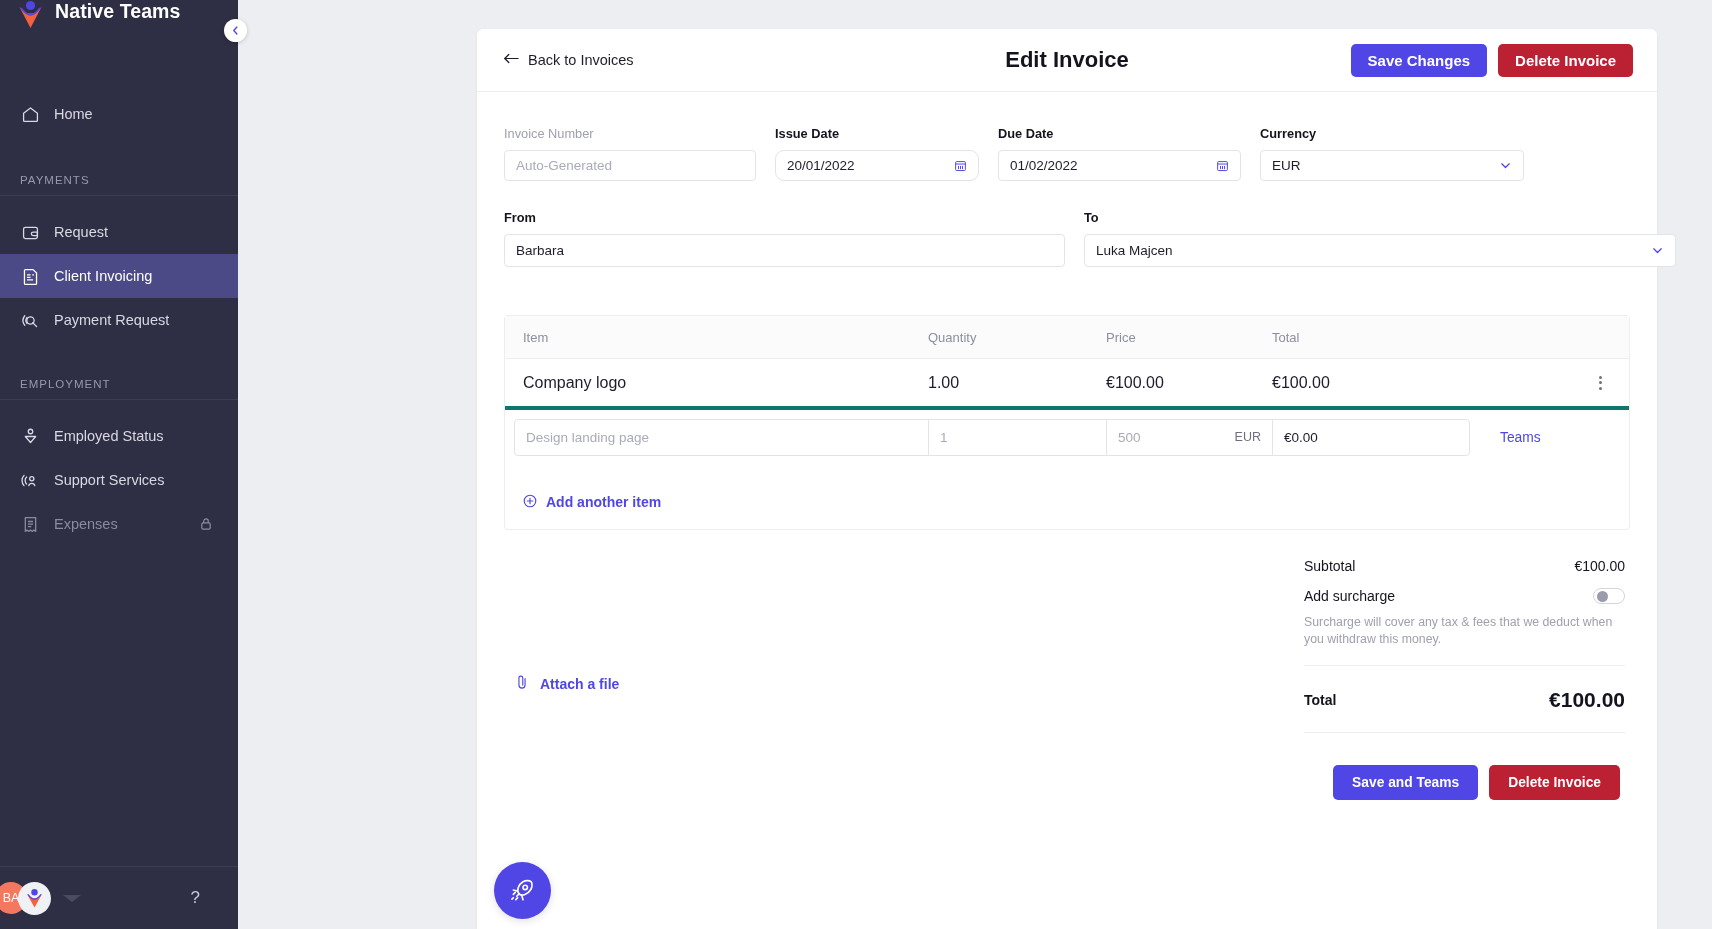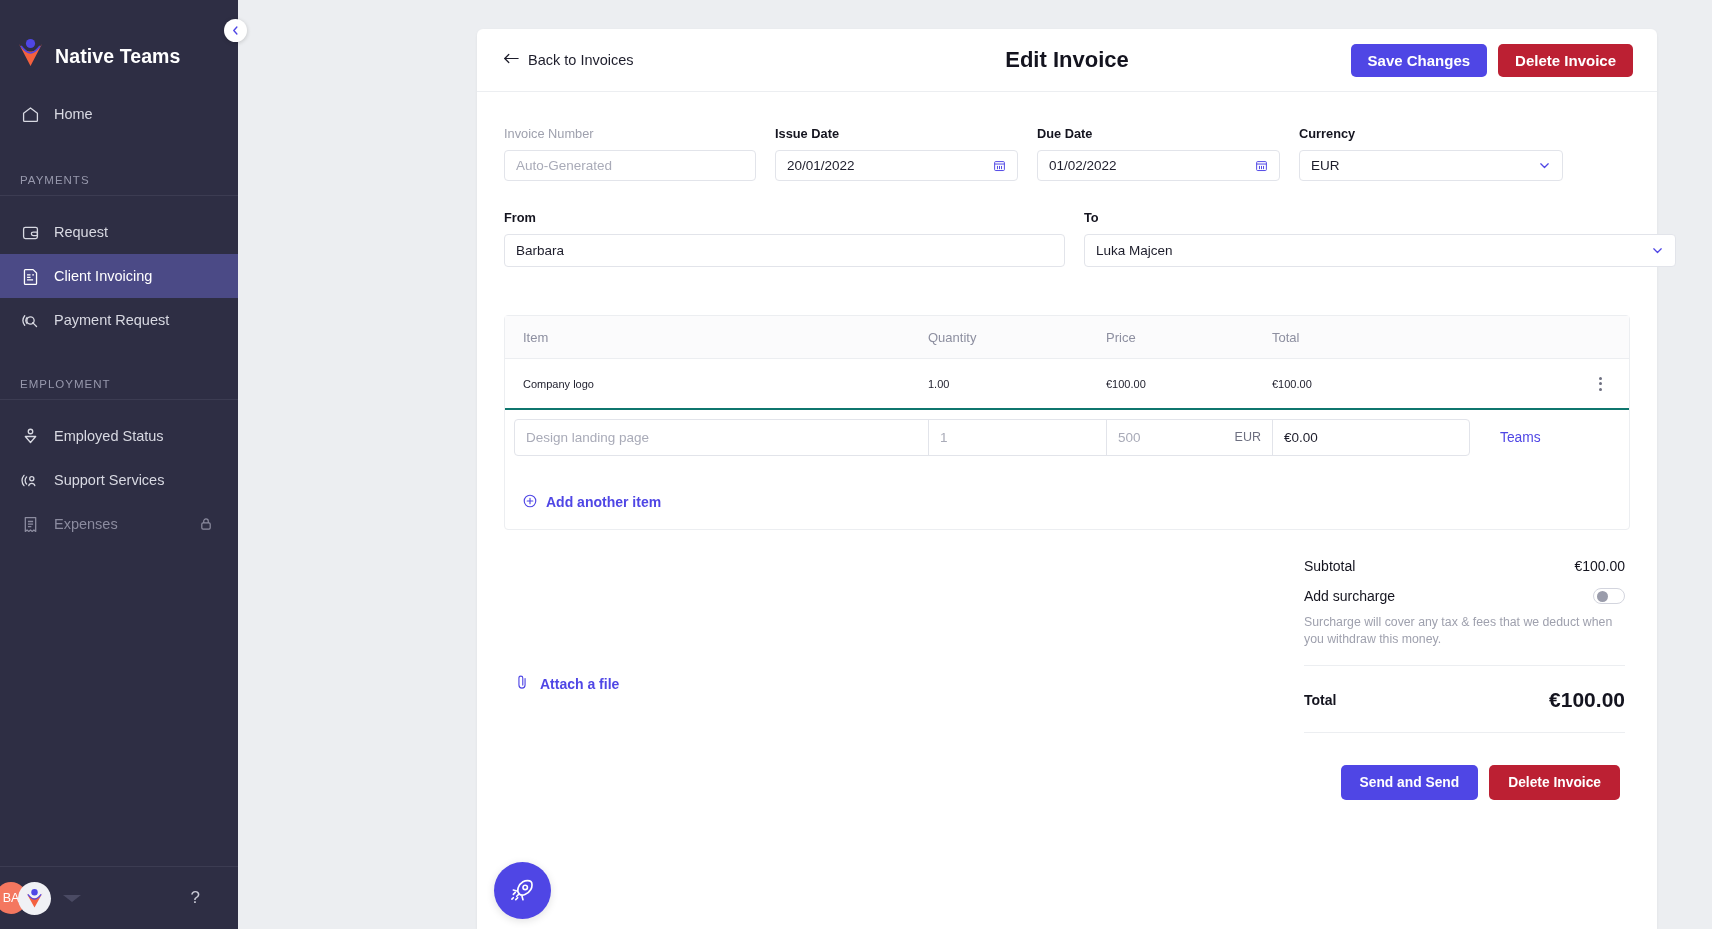--- a/index.html
+++ b/index.html
@@ -27,21 +27,21 @@
     display: flex;
     flex-direction: column;
     flex-shrink: 0;
     position: relative;
     z-index: 5;
   }
 
   .brand {
     height: 68px;
     display: flex;
-    align-items: flex-end;
+    align-items: flex-start;
     padding-left: 17px;
     gap: 11px;
   }
   .brand-logo { width: 27px; height: 30px; flex-shrink: 0; }
   .brand-name {
     color: #ffffff;
     font-size: 19.5px;
     font-weight: bold;
     letter-spacing: .1px;
   }
@@ -269,24 +269,24 @@
   .c-item { width: 414px; padding-left: 9px; }
   .c-qty  { width: 178px; }
   .c-price{ width: 166px; }
   .c-total{ flex: 1; }
   .c-menu { width: 40px; }
 
   .items-row {
     display: flex;
     align-items: center;
     height: 51px;
-    font-size: 11px;
+    font-size: 16px;
     color: #1d1d2b;
     padding: 0 9px;
-    border-bottom: 2px solid #0f766e;
+    border-bottom: 4px solid #0f766e;
   }
 
   .edit-row {
     display: flex;
     align-items: center;
     padding: 0 9px;
     height: 54px;
   }
   .edit-cells {
     display: flex;
@@ -567,21 +567,21 @@
       <div class="card-body">
 
         <div class="form-row">
           <div class="fld">
             <span class="fld-label muted">Invoice Number</span>
             <div class="input-box ph w-invoice">Auto-Generated</div>
           </div>
 
           <div class="fld">
             <span class="fld-label">Issue Date</span>
-            <div class="input-box w-date" style="width:243px;">
+            <div class="input-box w-date" style="width:204px;border-radius:9px;">
               <span>20/01/2022</span>
               <span class="right-ico">
                 <svg viewBox="0 0 16 16" width="13" height="13" fill="none" stroke="#4f46e5" stroke-width="1.2">
                   <rect x="2" y="3.2" width="12" height="11" rx="1.2"></rect>
                   <path d="M2 6.2 h12"></path>
                     <path d="M5.5 8.5 v4 M8 8.5 v4 M10.5 8.5 v4"></path>
                 </svg>
               </span>
             </div>
           </div>
@@ -705,21 +705,21 @@
             </div>
 
             <div class="t-note">Surcharge will cover any tax &amp; fees that we deduct when you withdraw this money.</div>
 
             <div class="t-total">
               <span class="lbl">Total</span>
               <span class="val">€100.00</span>
             </div>
 
             <div class="bottom-actions">
-              <button class="btn btn-primary btn-lg">Send and Send</button>
+              <button class="btn btn-primary btn-lg">Save and Teams</button>
               <button class="btn btn-danger btn-lg">Delete Invoice</button>
             </div>
           </div>
         </div>
 
       </div>
     </section>
   </main>
 </div>
 

